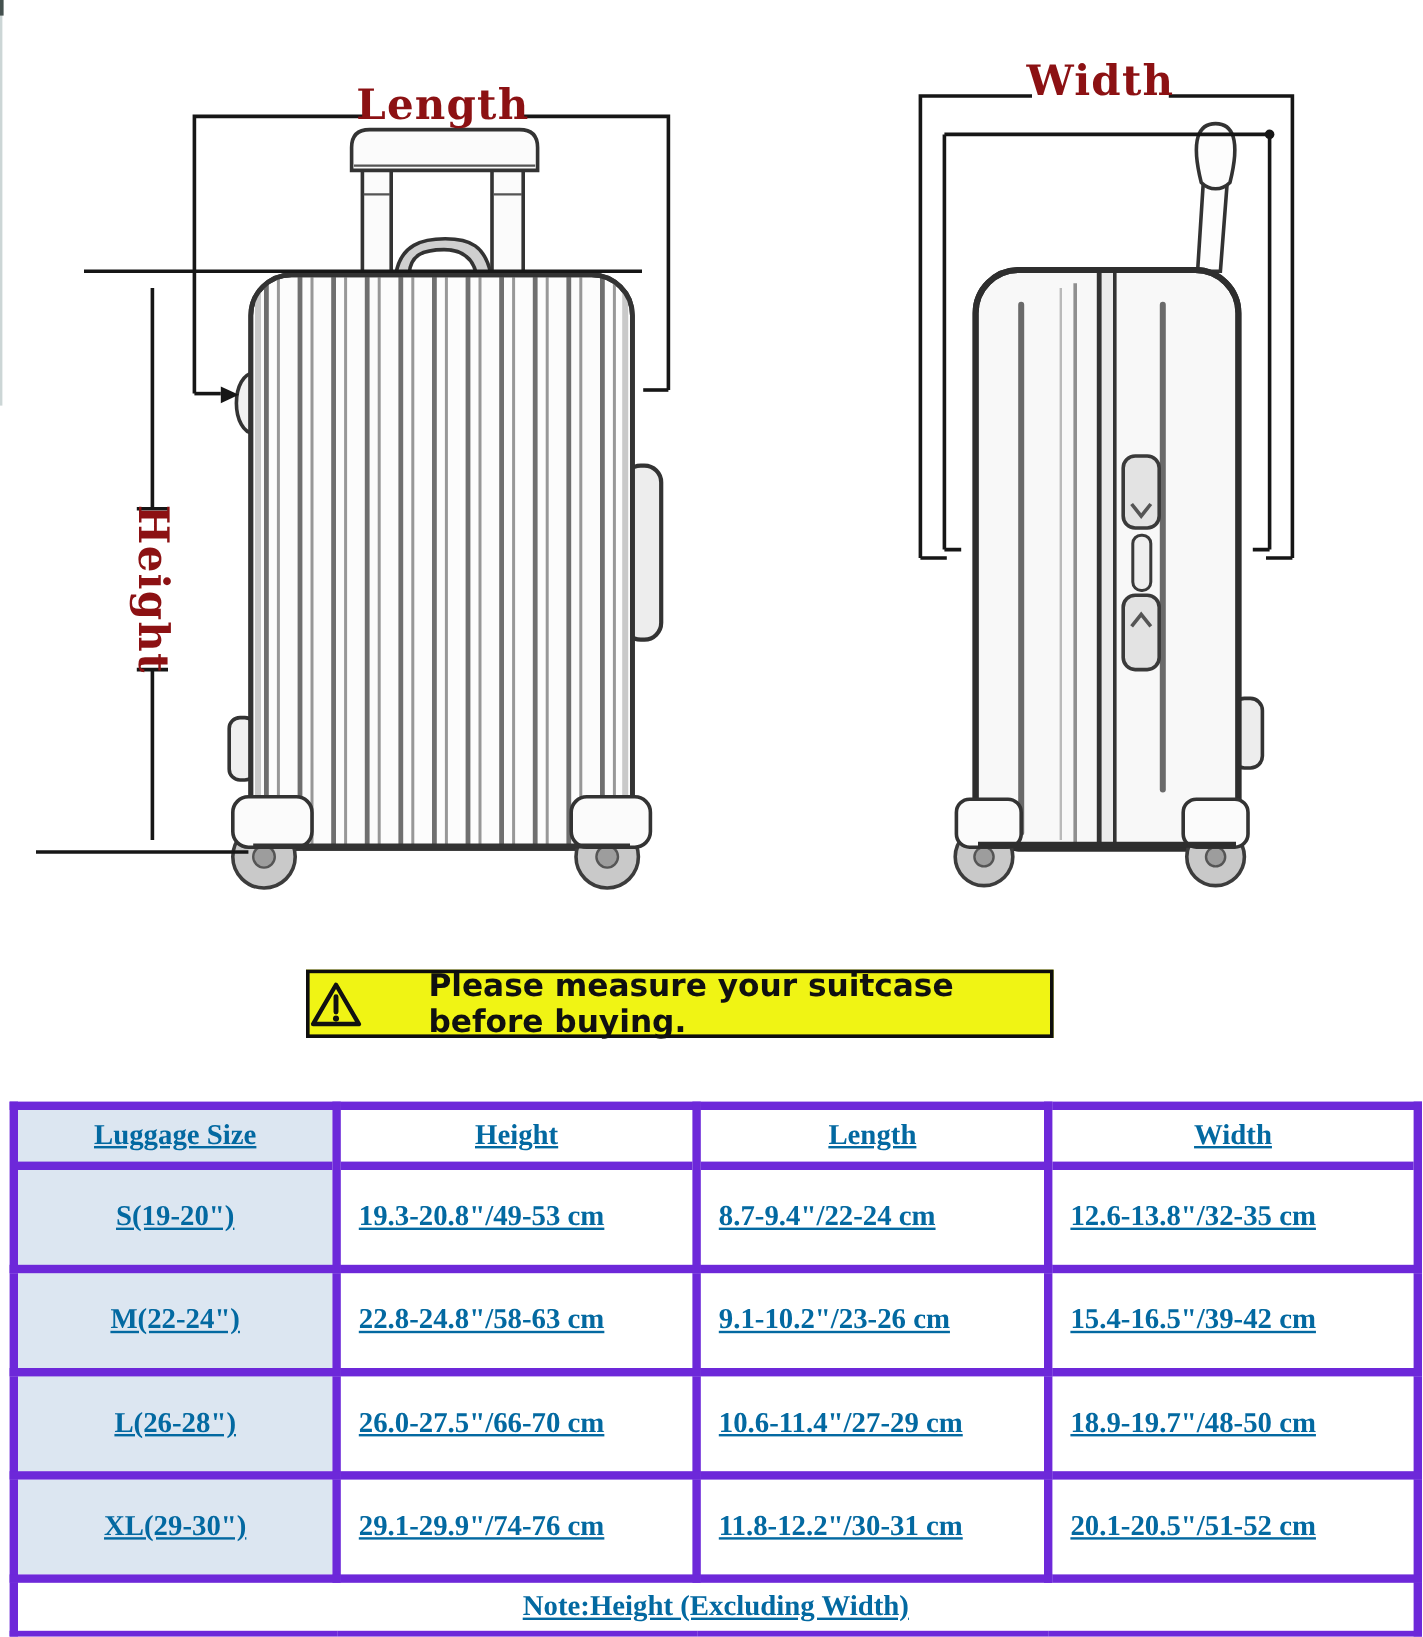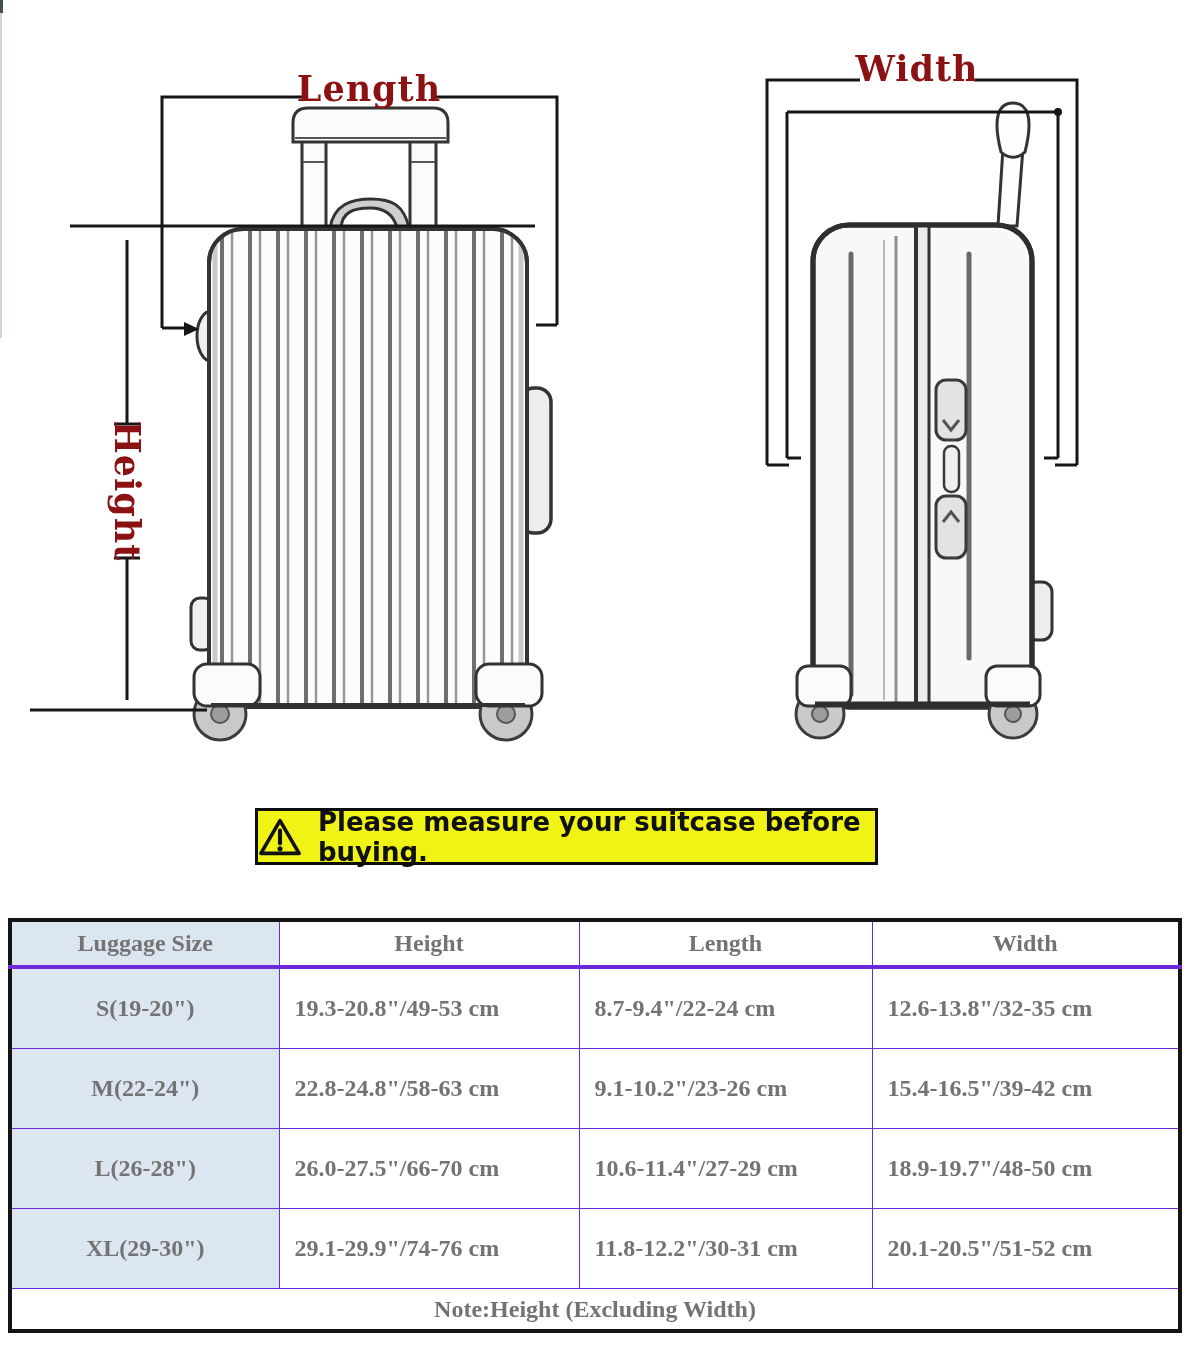--- a/index.html
+++ b/index.html
@@ -18,32 +18,33 @@
 
   .edge-artifact{position:absolute;left:0;top:0;width:2px;height:338px;background:#ccd6d6;}
   .edge-artifact-tick{position:absolute;left:0;top:0;width:3px;height:13px;background:#44514f;}
 
   
   .warning-banner{
     position:absolute;left:255px;top:808px;width:617px;height:51px;
     background:#f0f414;border:3px solid #0d0d0d;
     display:flex;align-items:center;justify-content:center;gap:16px;
   }
-  .warning-text{font:700 26px "DejaVu Sans",sans-serif;color:#101010;letter-spacing:0px;}
+  .warning-text{font:700 26px "DejaVu Sans",sans-serif;color:#101010;letter-spacing:0px;margin-left:39px;}
   .warning-icon{width:44px;height:40px;flex:0 0 auto;}
 
   
   table.size-table{
     position:absolute;left:8px;top:918px;width:1170px;
     border-collapse:collapse;table-layout:fixed;background:#fff;
     border:4px solid #141414;
   }
   .size-table th,.size-table td{
-    border:1px solid #6d28d9;color:#737373;overflow:hidden;
+    border:7px solid #6d28d9;color:#0369a1;overflow:hidden;
     font:700 24px "Liberation Serif",serif;
+    text-decoration:underline;
   }
   .size-table th{height:41px;text-align:center;}
   .size-table thead th{border-bottom-width:4px;}
   .size-table td{height:77px;}
   .col-size{background:#dce6f1;text-align:center;}
   .val{text-align:left;padding-left:15px;}
   .note-cell{height:38px !important;text-align:center;background:#fff;}
 </style>
 </head>
 <body>

